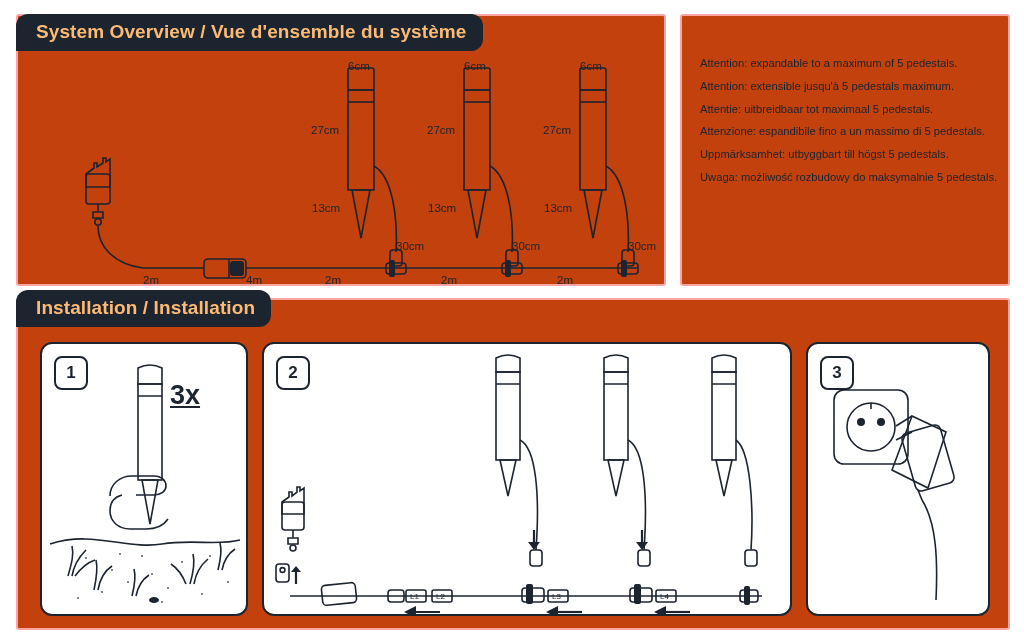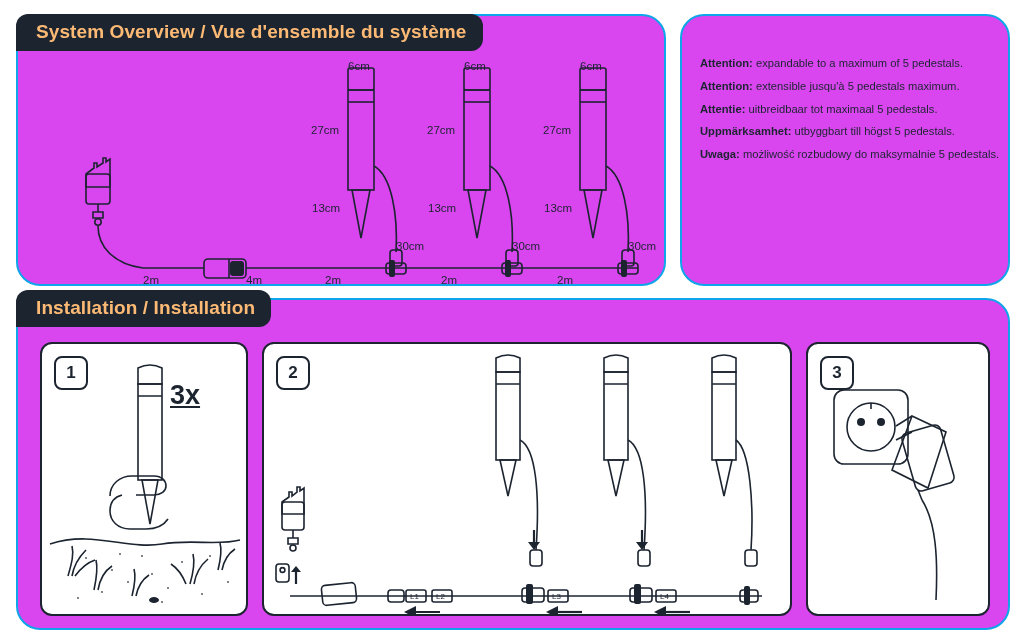--- a/index.html
+++ b/index.html
@@ -18,24 +18,24 @@
   .page {
     position: absolute;
     left: 0; top: 0;
     width: 1024px;
     height: 643px;
   }
 
   
   .panel {
     position: absolute;
-    border: 2px solid #0ea5e9;
-    border-radius: 24px;
+    border: 2px solid #fca5a5;
+    border-radius: 3px;
     box-sizing: border-box;
-    background: #d946ef;
+    background: #c2410c;
   }
   #overview-panel { left: 16px;  top: 14px;  width: 650px; height: 272px; }
   #notes-panel    { left: 680px; top: 14px;  width: 330px; height: 272px; }
   #install-panel  { left: 16px;  top: 298px; width: 994px; height: 332px; }
 
   .step-panel {
     position: absolute;
     border: 2px solid #1c2430;
     border-radius: 12px;
     box-sizing: border-box;
@@ -84,21 +84,21 @@
     left: 700px;
     top: 56px;
     width: 300px;
   }
   .note-line {
     font-size: 11.2px;
     line-height: 1.28;
     margin-bottom: 8.5px;
     white-space: nowrap;
   }
-  .note-line b { font-weight: bold; text-align: center; }
+  .note-line b { font-weight: normal; text-align: center; }
 
   
   .meas {
     position: absolute;
     font-size: 11.5px;
     font-weight: 500;
     color: #1c2430;
     white-space: nowrap;
   }
   .multiplier {
@@ -211,20 +211,24 @@
       <b>Attention:</b>
       <span>expandable to a maximum of 5 pedestals.</span>
     </div>
     <div class="note-line">
       <b>Attention:</b>
       <span>extensible jusqu'à 5 pedestals maximum.</span>
     </div>
     <div class="note-line">
       <b>Attentie:</b>
       <span>uitbreidbaar tot maximaal 5 pedestals.</span>
+    </div>
+    <div class="note-line">
+      <b>Attenzione:</b>
+      <span>espandibile fino a un massimo di 5 pedestals.</span>
     </div>
     <div class="note-line">
       <b>Uppmärksamhet:</b>
       <span>utbyggbart till högst 5 pedestals.</span>
     </div>
     <div class="note-line">
       <b>Uwaga:</b>
       <span>możliwość rozbudowy do maksymalnie 5 pedestals.</span>
     </div>
   </div>

